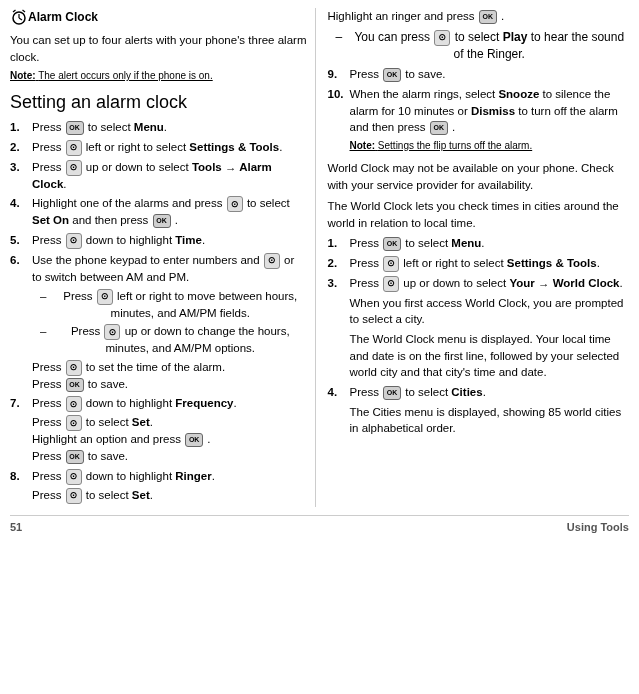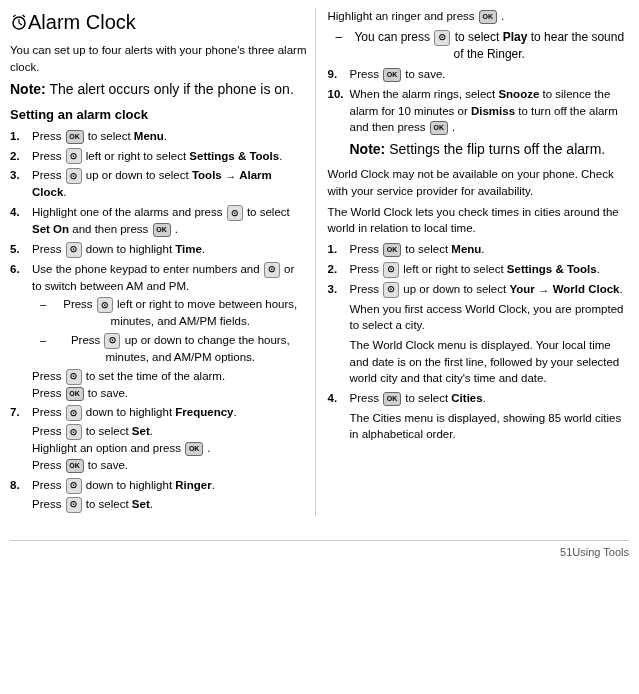--- a/index.html
+++ b/index.html
@@ -16,49 +16,50 @@
       min-height: 694px;
       padding: 8px 10px;
       line-height: 1.4;
     }
     .page-header {
       display: flex;
       align-items: center;
       margin-bottom: 6px;
     }
     .section-title {
-      font-size: 20px;
-      font-weight: normal;
+      font-size: 12px;
+      font-weight: bold;
       display: flex;
       align-items: center;
       gap: 6px;
     }
     .clock-icon {
       width: 18px;
       height: 18px;
       display: inline-flex;
       align-items: center;
       justify-content: center;
     }
     .body-text {
       font-size: 11.5px;
       margin-bottom: 4px;
       line-height: 1.45;
     }
     .note-text {
-      font-size: 14px;
+      font-size: 10px;
       margin-bottom: 4px;
       line-height: 1.45;
+      text-decoration: underline;
     }
     .note-label {
       font-weight: bold;
     }
     .subsection-title {
-      font-size: 13px;
-      font-weight: bold;
+      font-size: 18px;
+      font-weight: normal;
       margin: 6px 0 4px 0;
     }
     .numbered-list {
       padding-left: 0;
       list-style: none;
     }
     .numbered-list > li {
       display: flex;
       margin-bottom: 3px;
       font-size: 11.5px;
@@ -122,26 +123,27 @@
     }
     .col-left {
       padding-right: 8px;
       border-right: 1px solid #ccc;
     }
     .col-right {
       padding-left: 4px;
     }
     .page-footer {
       display: flex;
-      justify-content: flex-end;
+      justify-content: space-between;
       border-top: 1px solid #ccc;
-      margin-top: 24px;
+      margin-top: 8px;
       padding-top: 4px;
       font-size: 11px;
       color: #555;
+      font-weight: bold;
     }
   </style>
 </head>
 <body>
 
 <div>
   <div class="two-col">
 
     <div class="col-left">
 

